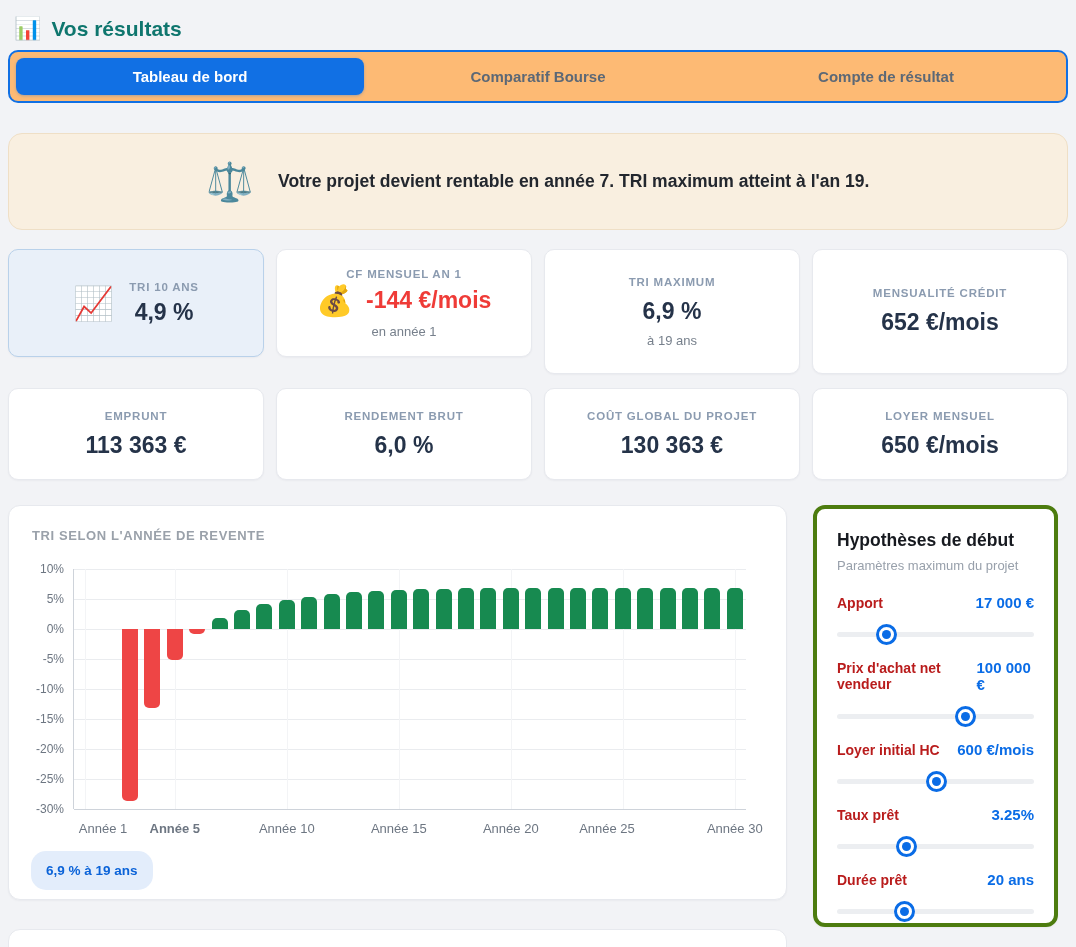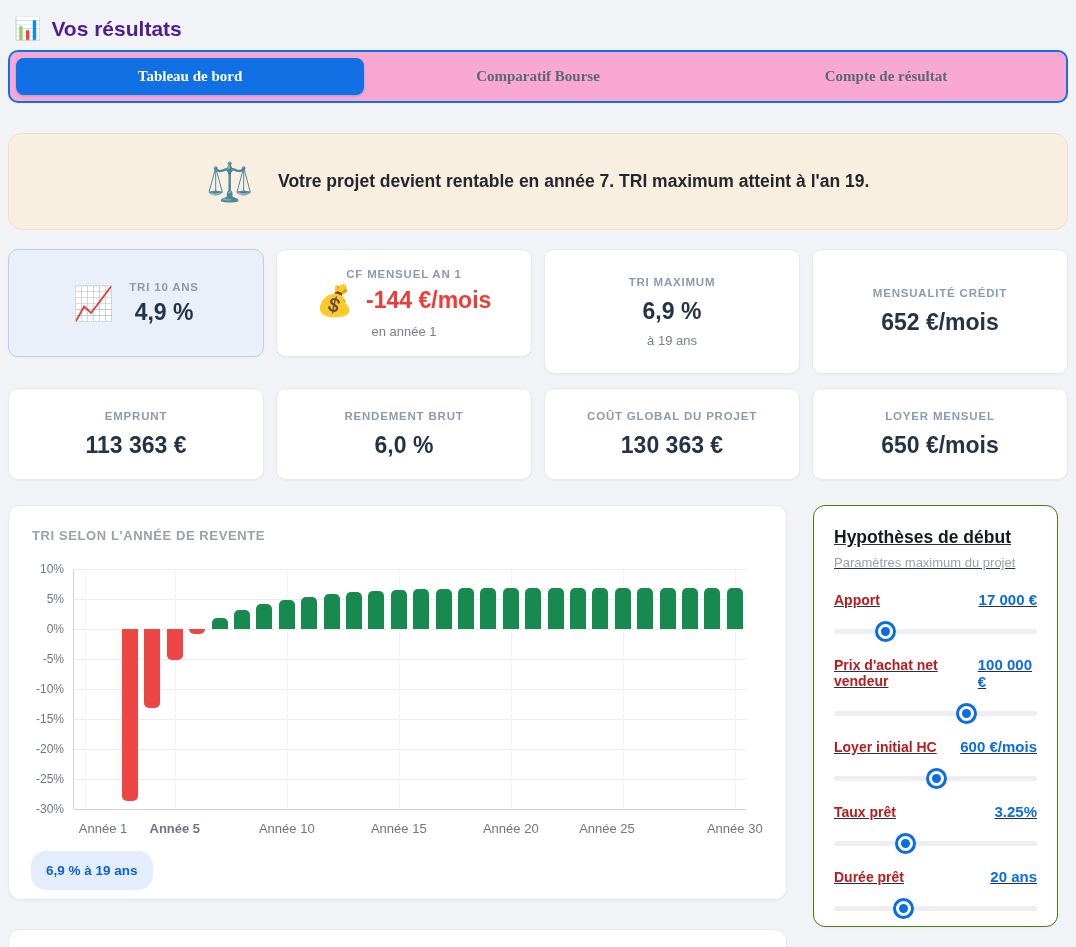--- a/index.html
+++ b/index.html
@@ -3,24 +3,24 @@
 <meta charset="utf-8">
 <style>
   * { margin:0; padding:0; box-sizing:border-box; }
   html,body { width:1076px; height:947px; overflow:hidden; }
   body { background:#f2f3f6; font-family:"Liberation Sans","DejaVu Sans",sans-serif; color:#253349; position:relative; }
   .page { width:1076px; height:947px; position:relative; overflow:hidden; }
 
   
   .header { display:flex; align-items:center; gap:10px; padding:13px 14px 0 14px; height:44px; }
   .header .app-icon { font-size:22px; line-height:1; }
-  .header h1 { font-size:21px; font-weight:700; color:#4c1d95; }
-
-  
-  .tabbar { margin:6px 8px 0 8px; background:#f9a8d4; border:2px solid #1170e4; border-radius:10px; display:flex; padding:6px; height:53px;font-family:Liberation Serif, serif; }
+  .header h1 { font-size:21px; font-weight:700; color:#0f766e; }
+
+  
+  .tabbar { margin:6px 8px 0 8px; background:#fdba74; border:2px solid #1170e4; border-radius:10px; display:flex; padding:6px; height:53px; }
   .tab { flex:1; display:flex; align-items:center; justify-content:center; font-size:15px; font-weight:700; color:#5c6876; border-radius:8px; cursor:pointer; }
   .tab.active { background:#1170e4; color:#fff; box-shadow:0 1px 3px rgba(17,112,228,.35); }
 
   
   .alert { margin:30px 8px 0 8px; height:97px; background:#f9efe0; border:1px solid #efdfc6; border-radius:14px; display:flex; align-items:center; justify-content:center; gap:24px; }
   .alert .alert-icon { font-size:38px; line-height:1; }
   .alert .alert-text { font-size:17.5px; font-weight:700; color:#23272e; }
 
   
   .metrics { margin:19px 8px 0 8px; display:grid; grid-template-columns:repeat(4,1fr); gap:12px; align-items:start; }
@@ -51,21 +51,21 @@
   .axis-y { position:absolute; left:-1px; top:0; width:1px; height:240px; background:#ced3da; }
   .axis-x { position:absolute; left:0; top:240px; width:672px; height:1px; background:#ced3da; }
   .ytick { position:absolute; width:48px; text-align:right; font-size:12px; color:#6d7682; transform:translateY(-7px); }
   .xtick { position:absolute; width:80px; margin-left:-40px; text-align:center; font-size:13px; color:#6d7682; top:252px; }
   .bar { position:absolute; width:16px; }
   .bar.pos { background:#178a50; border-radius:5px 5px 0 0; }
   .bar.neg { background:#ee4545; border-radius:0 0 5px 5px; }
   .chart-badge { position:absolute; left:22px; top:345px; height:39px; display:inline-flex; align-items:center; padding:0 15px; background:#e3edfb; border-radius:15px; font-size:13.5px; font-weight:700; color:#0b63d8; }
 
   
-  .sidebar { width:245px; height:422px; background:#fff; border:1px solid #4d7c0f; border-radius:12px; box-shadow:0 1px 2px rgba(20,30,50,.04); padding:21px 20px;text-decoration:underline; }
+  .sidebar { width:245px; height:422px; background:#fff; border:4px solid #4d7c0f; border-radius:12px; box-shadow:0 1px 2px rgba(20,30,50,.04); padding:21px 20px; }
   .sb-title { font-size:17.5px; font-weight:700; color:#16191f; }
   .sb-sub { font-size:13px; color:#98a0ab; margin-top:7px; margin-bottom:21px; }
   .slider-group { margin-top:14px; }
   .slider-row { display:flex; justify-content:space-between; align-items:baseline; }
   .s-label { font-size:14px; font-weight:700; color:#b91c1c; }
   .s-value { font-size:15px; font-weight:700; color:#0a6ce6; }
   .trackwrap { position:relative; margin-top:13px; height:21px; }
   .track { position:absolute; left:0; right:0; top:8px; height:5px; background:#eceef1; border-radius:3px; }
   .thumb { position:absolute; top:0; width:21px; height:21px; margin-left:-10px; background:#fff; border:3px solid #0a6ce6; border-radius:50%; }
   .thumb::after { content:''; position:absolute; inset:3px; background:#0a6ce6; border-radius:50%; }

